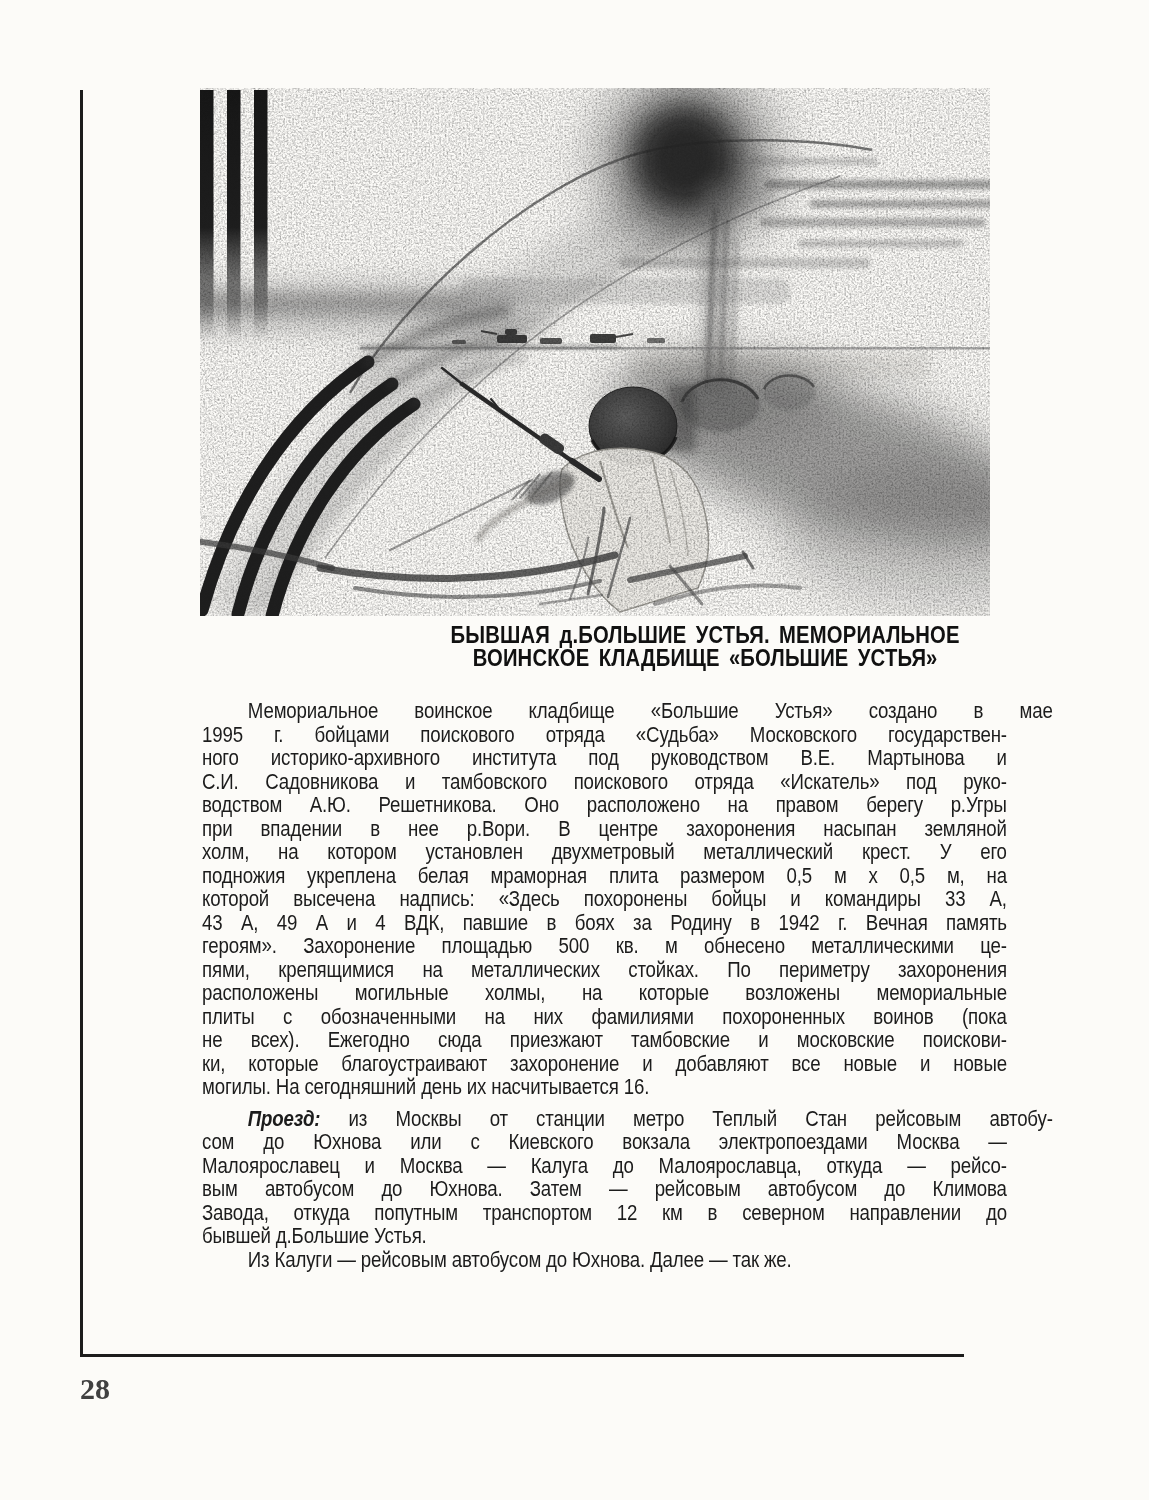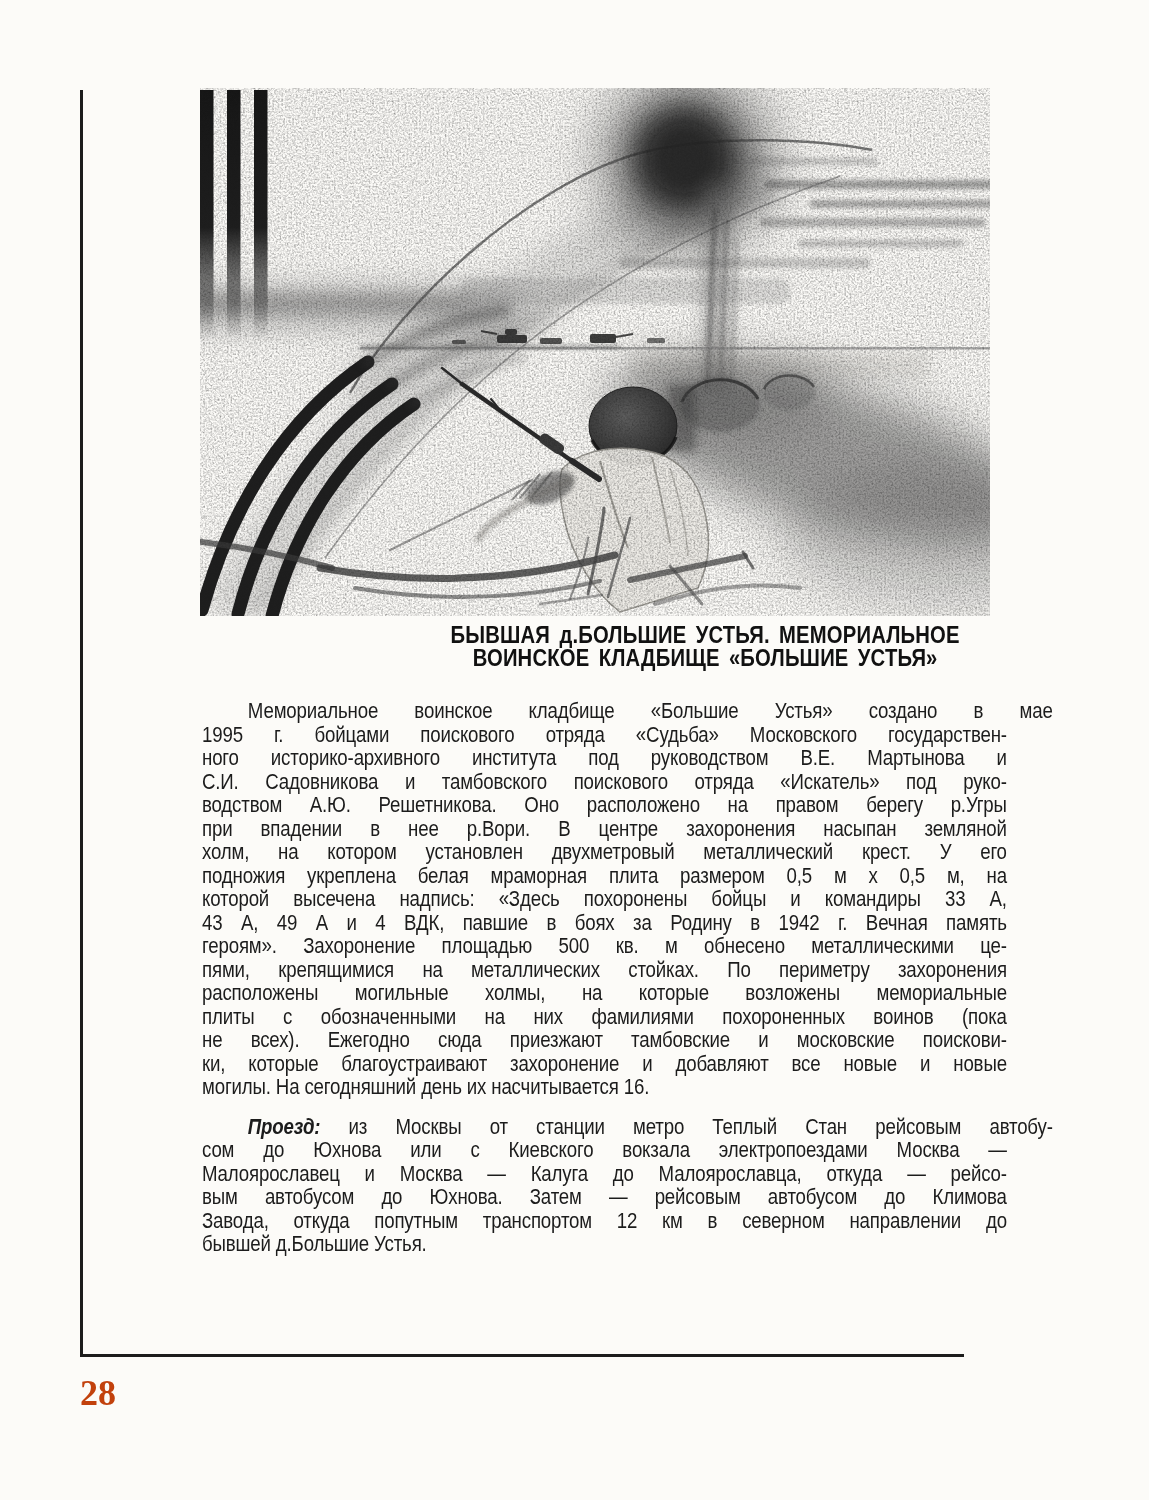--- a/index.html
+++ b/index.html
@@ -20,34 +20,34 @@
     position:absolute;left:420px;top:624px;width:648px;
     transform:scaleX(0.88);transform-origin:0 0;
     font-weight:bold;font-size:23px;line-height:23px;
     text-align:center;letter-spacing:0.2px;word-spacing:4px;color:#111;
     white-space:nowrap;
   }
   .body-copy{
     position:absolute;left:202px;top:699px;width:805px;
   }
   .para{margin:0;}
-  .para.space-before{margin-top:16px;}
+  .para.space-before{margin-top:8px;}
   .bodyline{
     width:948px;transform:scaleX(0.849);transform-origin:0 0;
     font-size:22px;line-height:23.5px;letter-spacing:-0.2px;
     text-align:justify;text-align-last:justify;
     white-space:nowrap;color:#1c1c1c;
   }
   .bodyline.lastline{text-align:left;text-align-last:left;}
   .bodyline.indent{padding-left:54px;}
   .lead{font-weight:bold;font-style:italic;}
 
   .page-number{
     position:absolute;left:80px;top:1372px;
-    font-family:"Liberation Serif",serif;font-weight:bold;font-size:36px;color:#c2410c;
+    font-family:"Liberation Serif",serif;font-weight:bold;font-size:30px;color:#404040;
   }
 </style>
 </head>
 <body>
 
 <div class="page">
 
   <div class="vrule"></div>
   <div class="hrule"></div>
 
@@ -236,17 +236,20 @@
         <div class="bodyline lastline">могилы. На сегодняшний день их насчитывается 16.</div>
       </div>
       <div class="para space-before">
         <div class="bodyline indent"><span class="lead">Проезд: </span>из Москвы от станции метро Теплый Стан рейсовым автобу-</div>
         <div class="bodyline">сом до Юхнова или с Киевского вокзала электропоездами Москва —</div>
         <div class="bodyline">Малоярославец и Москва — Калуга до Малоярославца, откуда — рейсо-</div>
         <div class="bodyline">вым автобусом до Юхнова. Затем — рейсовым автобусом до Климова</div>
         <div class="bodyline">Завода, откуда попутным транспортом 12 км в северном направлении до</div>
         <div class="bodyline lastline">бывшей д.Большие Устья.</div>
       </div>
+      <div class="para">
+        <div class="bodyline lastline indent">Из Калуги — рейсовым автобусом до Юхнова. Далее — так же.</div>
+      </div>
     </div>
 
   <div class="page-number">28</div>
 
 </div>
 
 </body></html>

